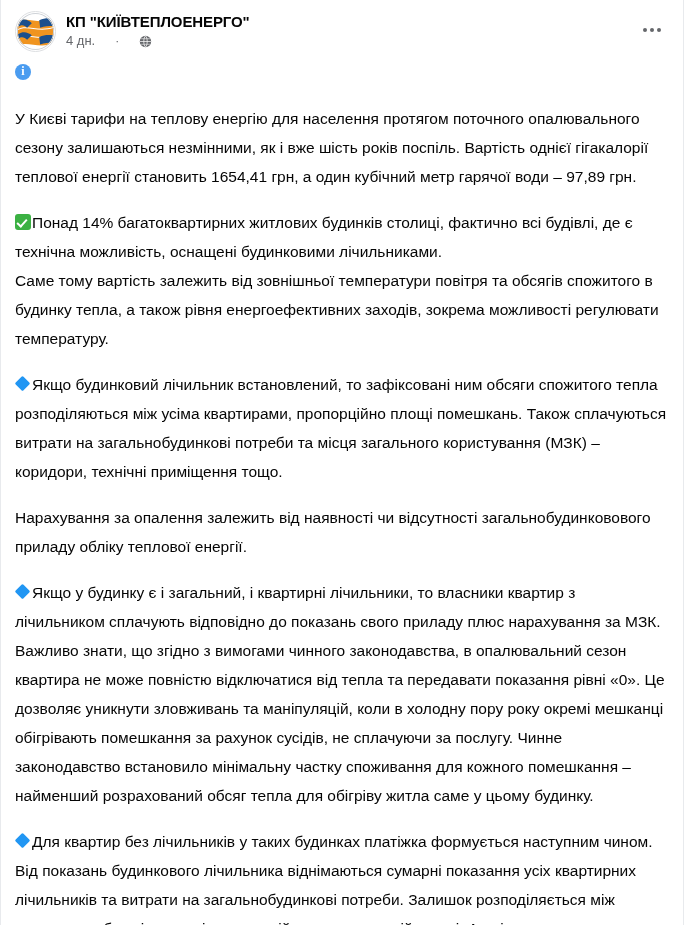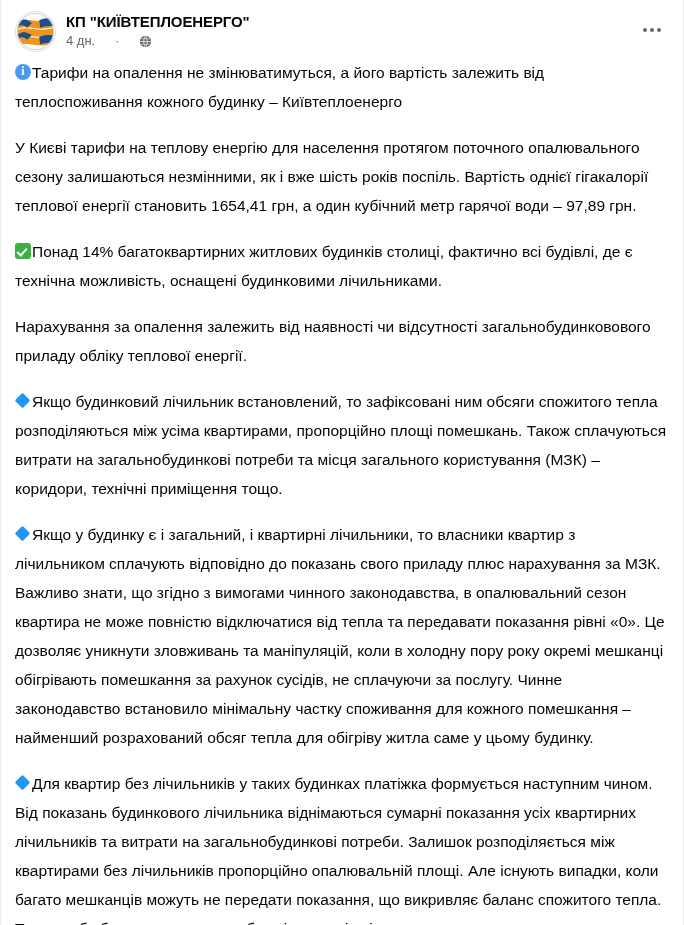--- a/index.html
+++ b/index.html
@@ -207,38 +207,41 @@
     <div class="more-button" title="...">
       <span class="dot"></span>
       <span class="dot"></span>
       <span class="dot"></span>
     </div>
   </div>
 
   <div class="post-body">
 
     <p class="para">
-      <span class="emoji emoji-info"></span><span>Тарифи на опалення не змінюватимуться, а його вартість залежить від теплоспоживання кожного будинку – Київтеплоенерго</span>
+      <span class="emoji emoji-info"></span>
     </p>
 
     <p class="para gap">
       <span>У Києві тарифи на теплову енергію для населення протягом поточного опалювального сезону залишаються незмінними, як і  вже шість років поспіль. Вартість однієї гігакалорії теплової енергії становить 1654,41 грн, а один кубічний метр гарячої води – 97,89 грн.</span>
     </p>
 
     <p class="para gap">
       <span class="emoji emoji-check"></span><span>Понад 14% багатоквартирних  житлових будинків столиці, фактично всі будівлі, де є технічна можливість, оснащені  будинковими лічильниками.</span>
     </p>
 
+    <p class="para">
+      <span>Саме тому вартість залежить від зовнішньої температури повітря та обсягів спожитого в будинку тепла, а також рівня енергоефективних заходів, зокрема можливості регулювати температуру.</span>
+    </p>
+
+    <p class="para gap">
+      <span class="emoji emoji-diamond"></span><span>Якщо будинковий лічильник встановлений, то зафіксовані ним обсяги спожитого тепла розподіляються між усіма квартирами, пропорційно площі помешкань. Також сплачуються витрати на загальнобудинкові потреби та місця загального користування (МЗК) – коридори, технічні приміщення тощо.</span>
+    </p>
 
     <p class="para gap">
       <span>Нарахування за опалення залежить від наявності чи відсутності загальнобудинковового приладу обліку теплової енергії.</span>
-    </p>
-
-    <p class="para gap">
-      <span class="emoji emoji-diamond"></span><span>Якщо будинковий лічильник встановлений, то зафіксовані ним обсяги спожитого тепла розподіляються між усіма квартирами, пропорційно площі помешкань. Також сплачуються витрати на загальнобудинкові потреби та місця загального користування (МЗК) – коридори, технічні приміщення тощо.</span>
     </p>
 
     <p class="para gap">
       <span class="emoji emoji-diamond"></span><span>Якщо у будинку є і загальний, і квартирні лічильники, то власники квартир з лічильником сплачують відповідно до показань свого приладу плюс нарахування  за МЗК. Важливо знати, що згідно з вимогами чинного законодавства, в опалювальний сезон квартира не може повністю відключатися від тепла та передавати показання рівні «0». Це дозволяє уникнути зловживань та маніпуляцій, коли в холодну пору року окремі мешканці обігрівають помешкання за рахунок сусідів, не сплачуючи за послугу. Чинне законодавство встановило мінімальну частку споживання для кожного помешкання – найменший розрахований обсяг тепла для обігріву житла саме у цьому будинку.</span>
     </p>
 
     <p class="para gap">
       <span class="emoji emoji-diamond"></span><span>Для квартир без лічильників у таких будинках платіжка формується наступним чином. Від показань будинкового лічильника віднімаються сумарні показання усіх квартирних лічильників та витрати на загальнобудинкові потреби. Залишок розподіляється між квартирами без лічильників пропорційно опалювальній площі. Але існують випадки, коли багато мешканців можуть не передати показання, що викривляє баланс спожитого тепла. Тому, щоб убезпечити квартири без лічильників від завищених нарахувань, законом передбачено максимальну частку споживання тепла для однієї оселі.</span>
     </p>
 

